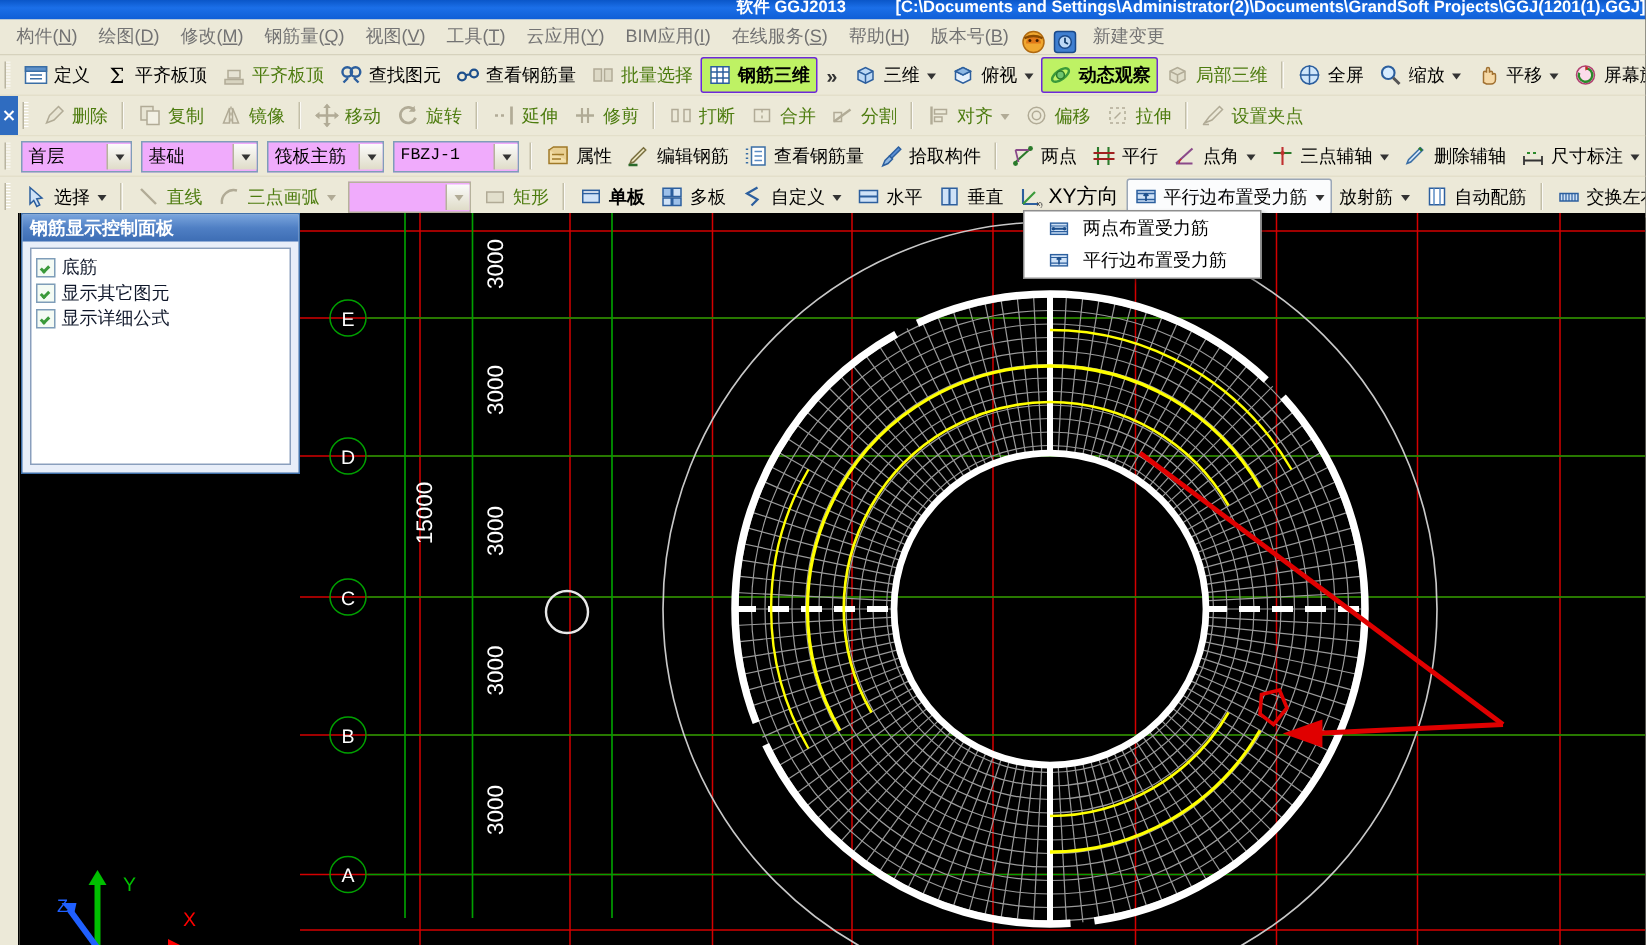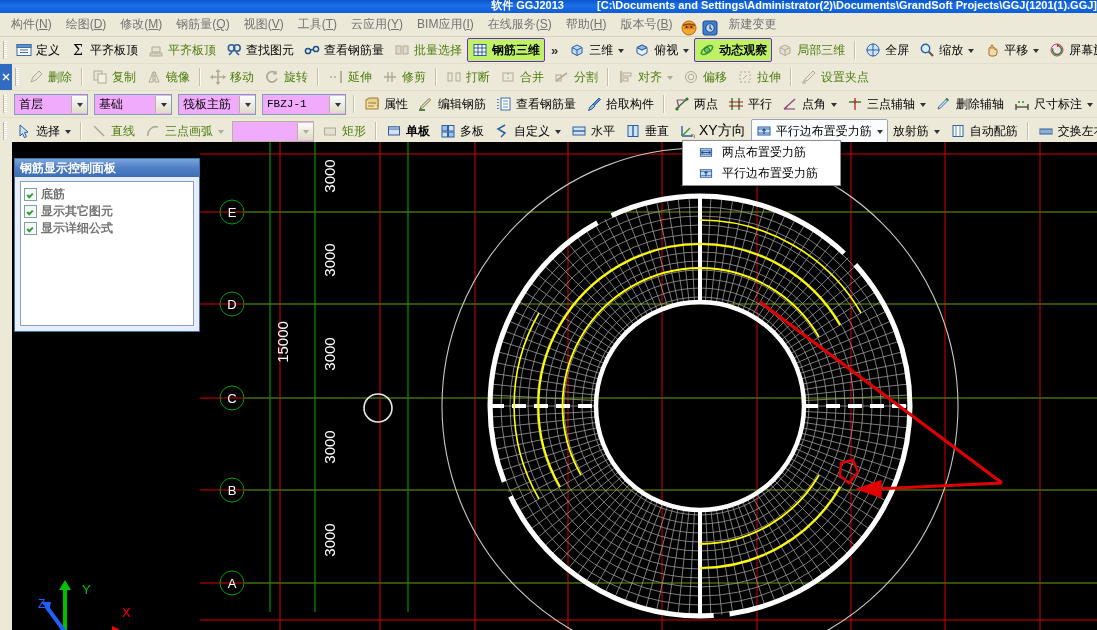--- a/index.html
+++ b/index.html
@@ -97,21 +97,21 @@
   }
   
   .canvas-lgutter{
     position:absolute;left:0;top:0;width:12px;height:488px;background:#ece9d8;
     border-right:1px solid #000;
   }
 
   
   .rpanel{
     position:absolute;left:14px;top:142px;width:184px;height:172px;
-    border:1px solid #3f6fa8;background:#e8eef9;z-index:20;margin-top:16px;
+    border:1px solid #3f6fa8;background:#e8eef9;z-index:20;
   }
   .rpanel-title{
     height:18px;
     background:linear-gradient(to bottom,#7aa5dd 0%,#4f7fc4 50%,#3d6db4 100%);
     color:#fff;font-weight:bold;font-size:12px;line-height:18px;padding-left:5px;
     white-space:nowrap;
   }
   .rpanel-body{
     position:absolute;left:5px;top:22px;right:5px;bottom:5px;
     background:#fff;border:1px solid #8a9fbd;padding:4px 3px;
@@ -119,21 +119,21 @@
   .rp-row{display:flex;align-items:center;height:16px;margin-bottom:1px;}
   .cbox{
     width:11px;height:11px;border:1px solid #7f9db9;background:#f4fbf4;
     margin-right:4px;flex:0 0 auto;position:relative;
   }
   .cbox:after{
     content:"";position:absolute;left:2px;top:4px;width:4px;height:2px;
     border-left:2px solid #3a9a3a;border-bottom:2px solid #3a9a3a;
     transform:rotate(-45deg);
   }
-  .rp-lbl{font-size:12px;color:#737373;line-height:13px;white-space:nowrap;font-weight:bold;}
+  .rp-lbl{font-size:12px;color:#0f172a;line-height:13px;white-space:nowrap;}
 
   
   .dropmenu{
     position:absolute;left:682px;top:140px;width:155px;
     background:#fff;border:1px solid #8e8e8e;
     box-shadow:2px 2px 3px rgba(0,0,0,.35);
     z-index:40;padding:1px;
   }
   .dm-item{
     display:flex;align-items:center;height:21px;padding-left:12px;

